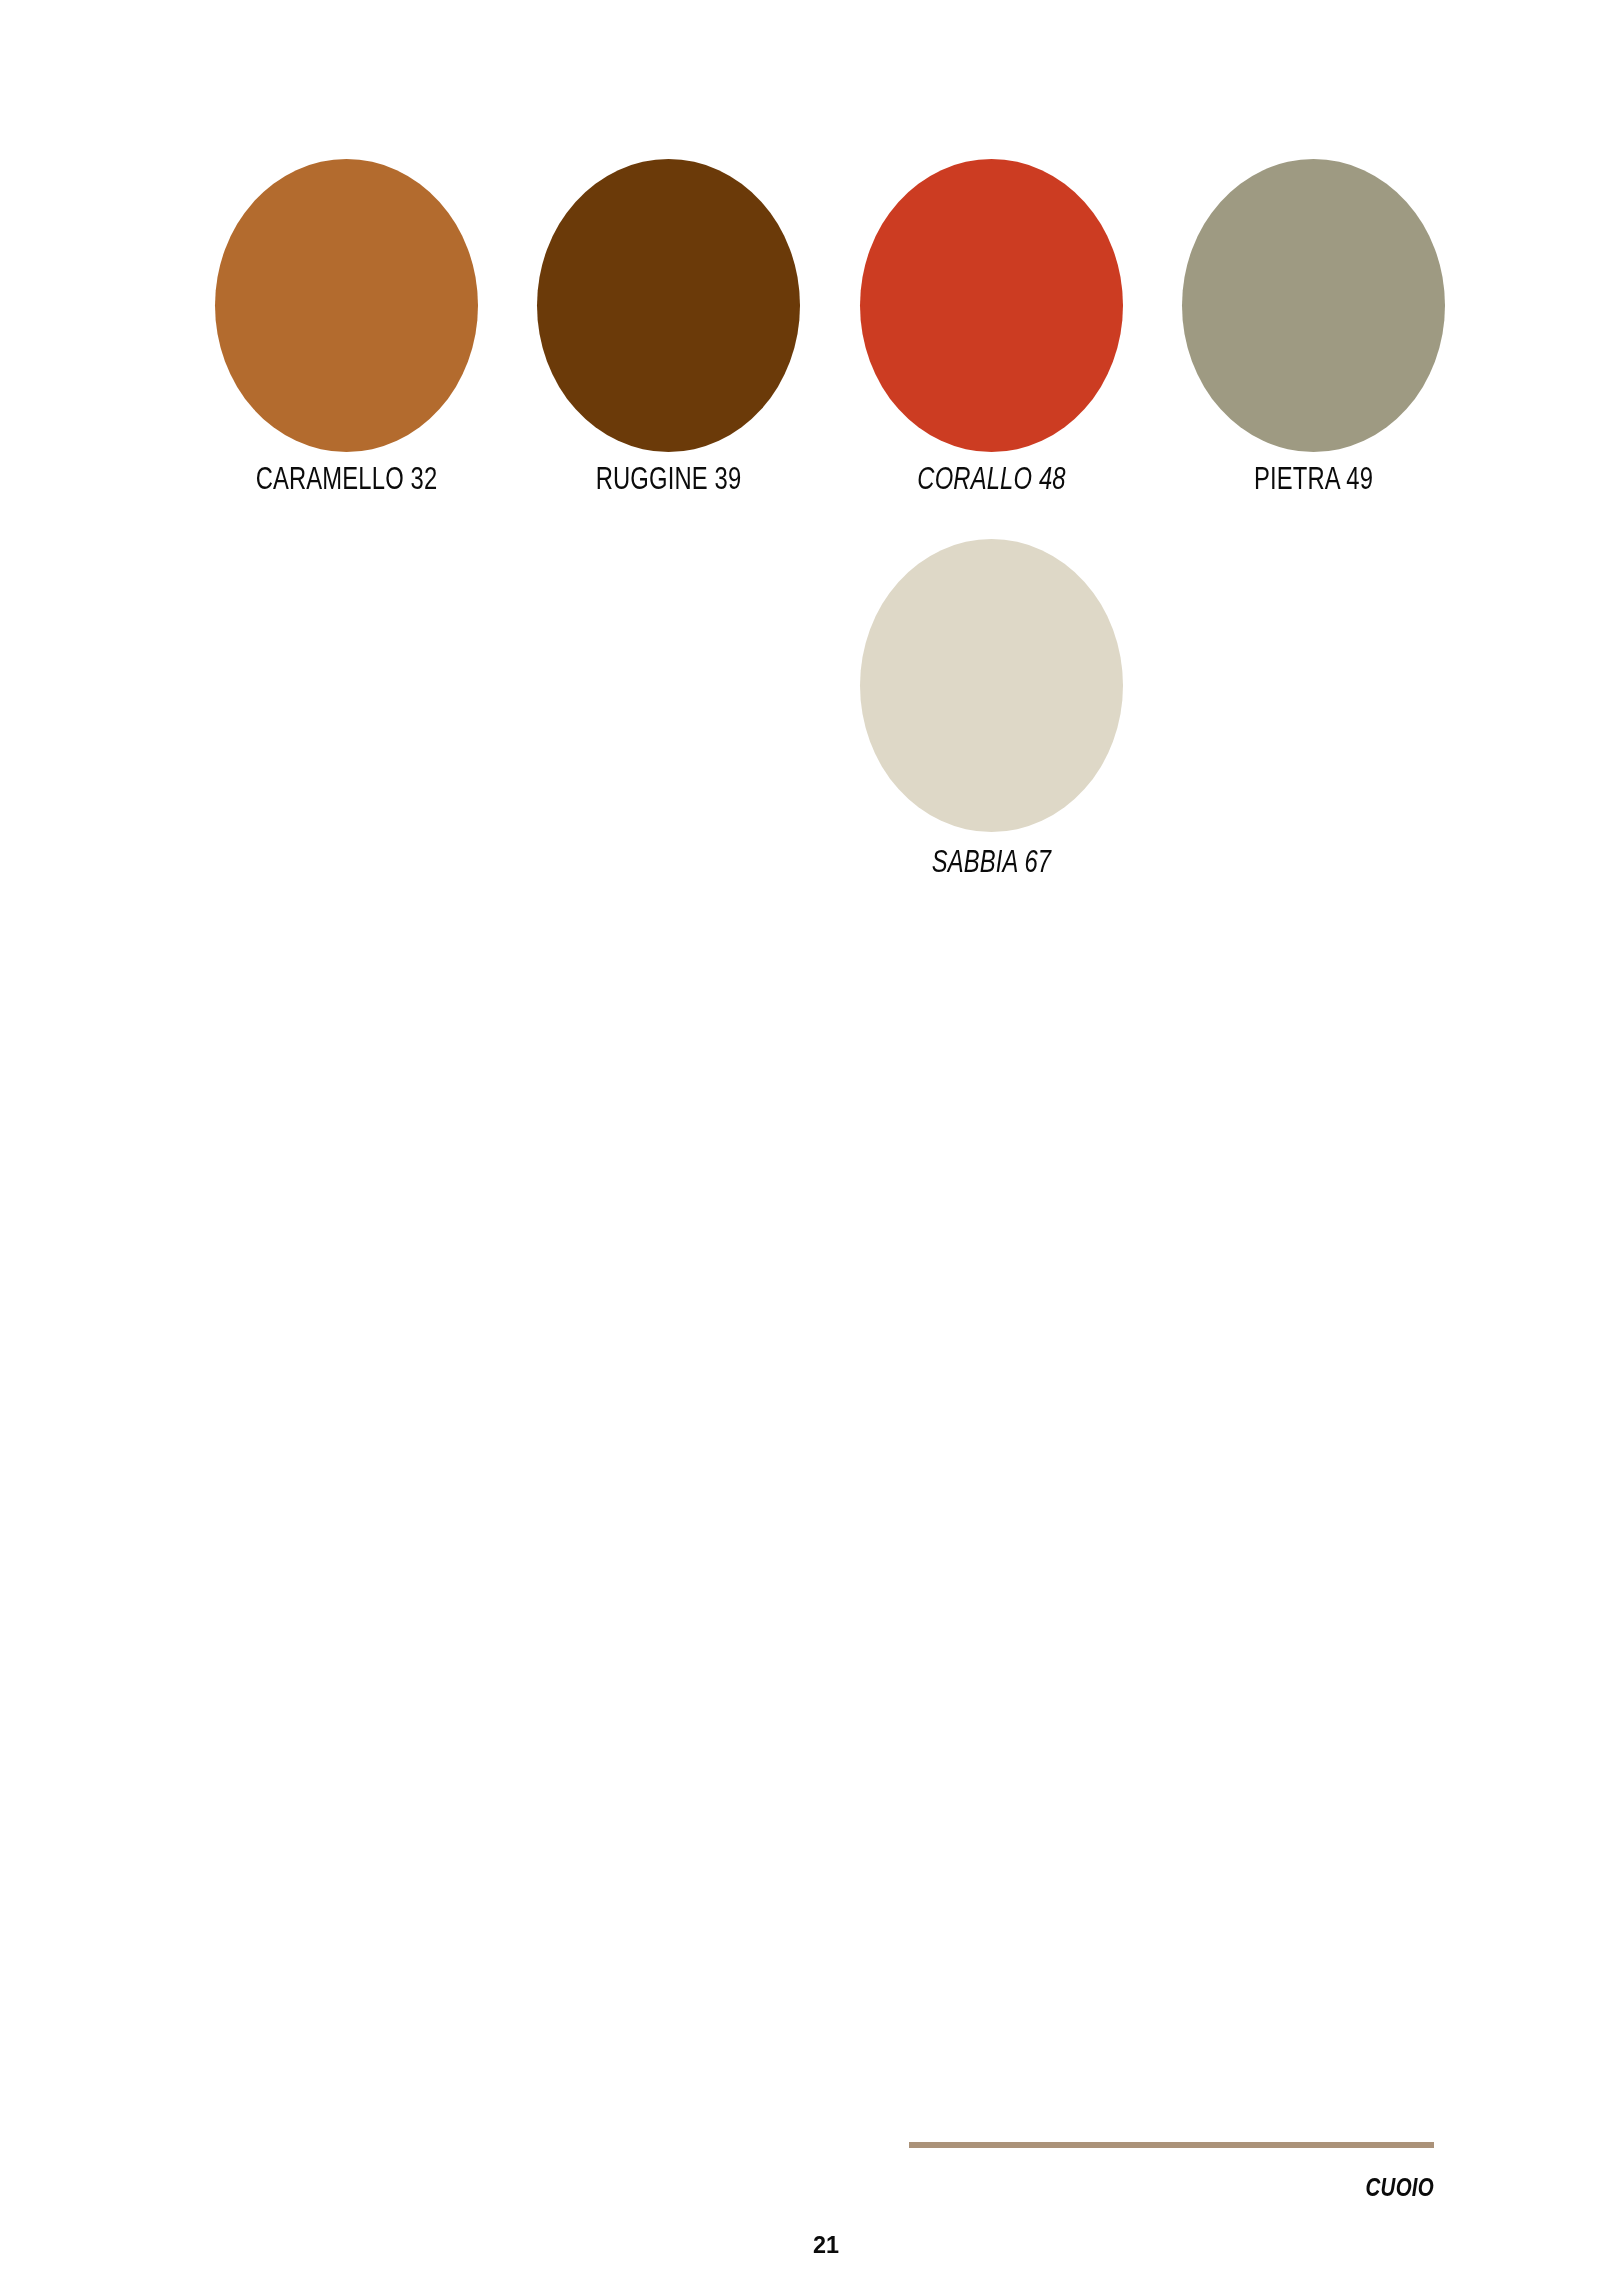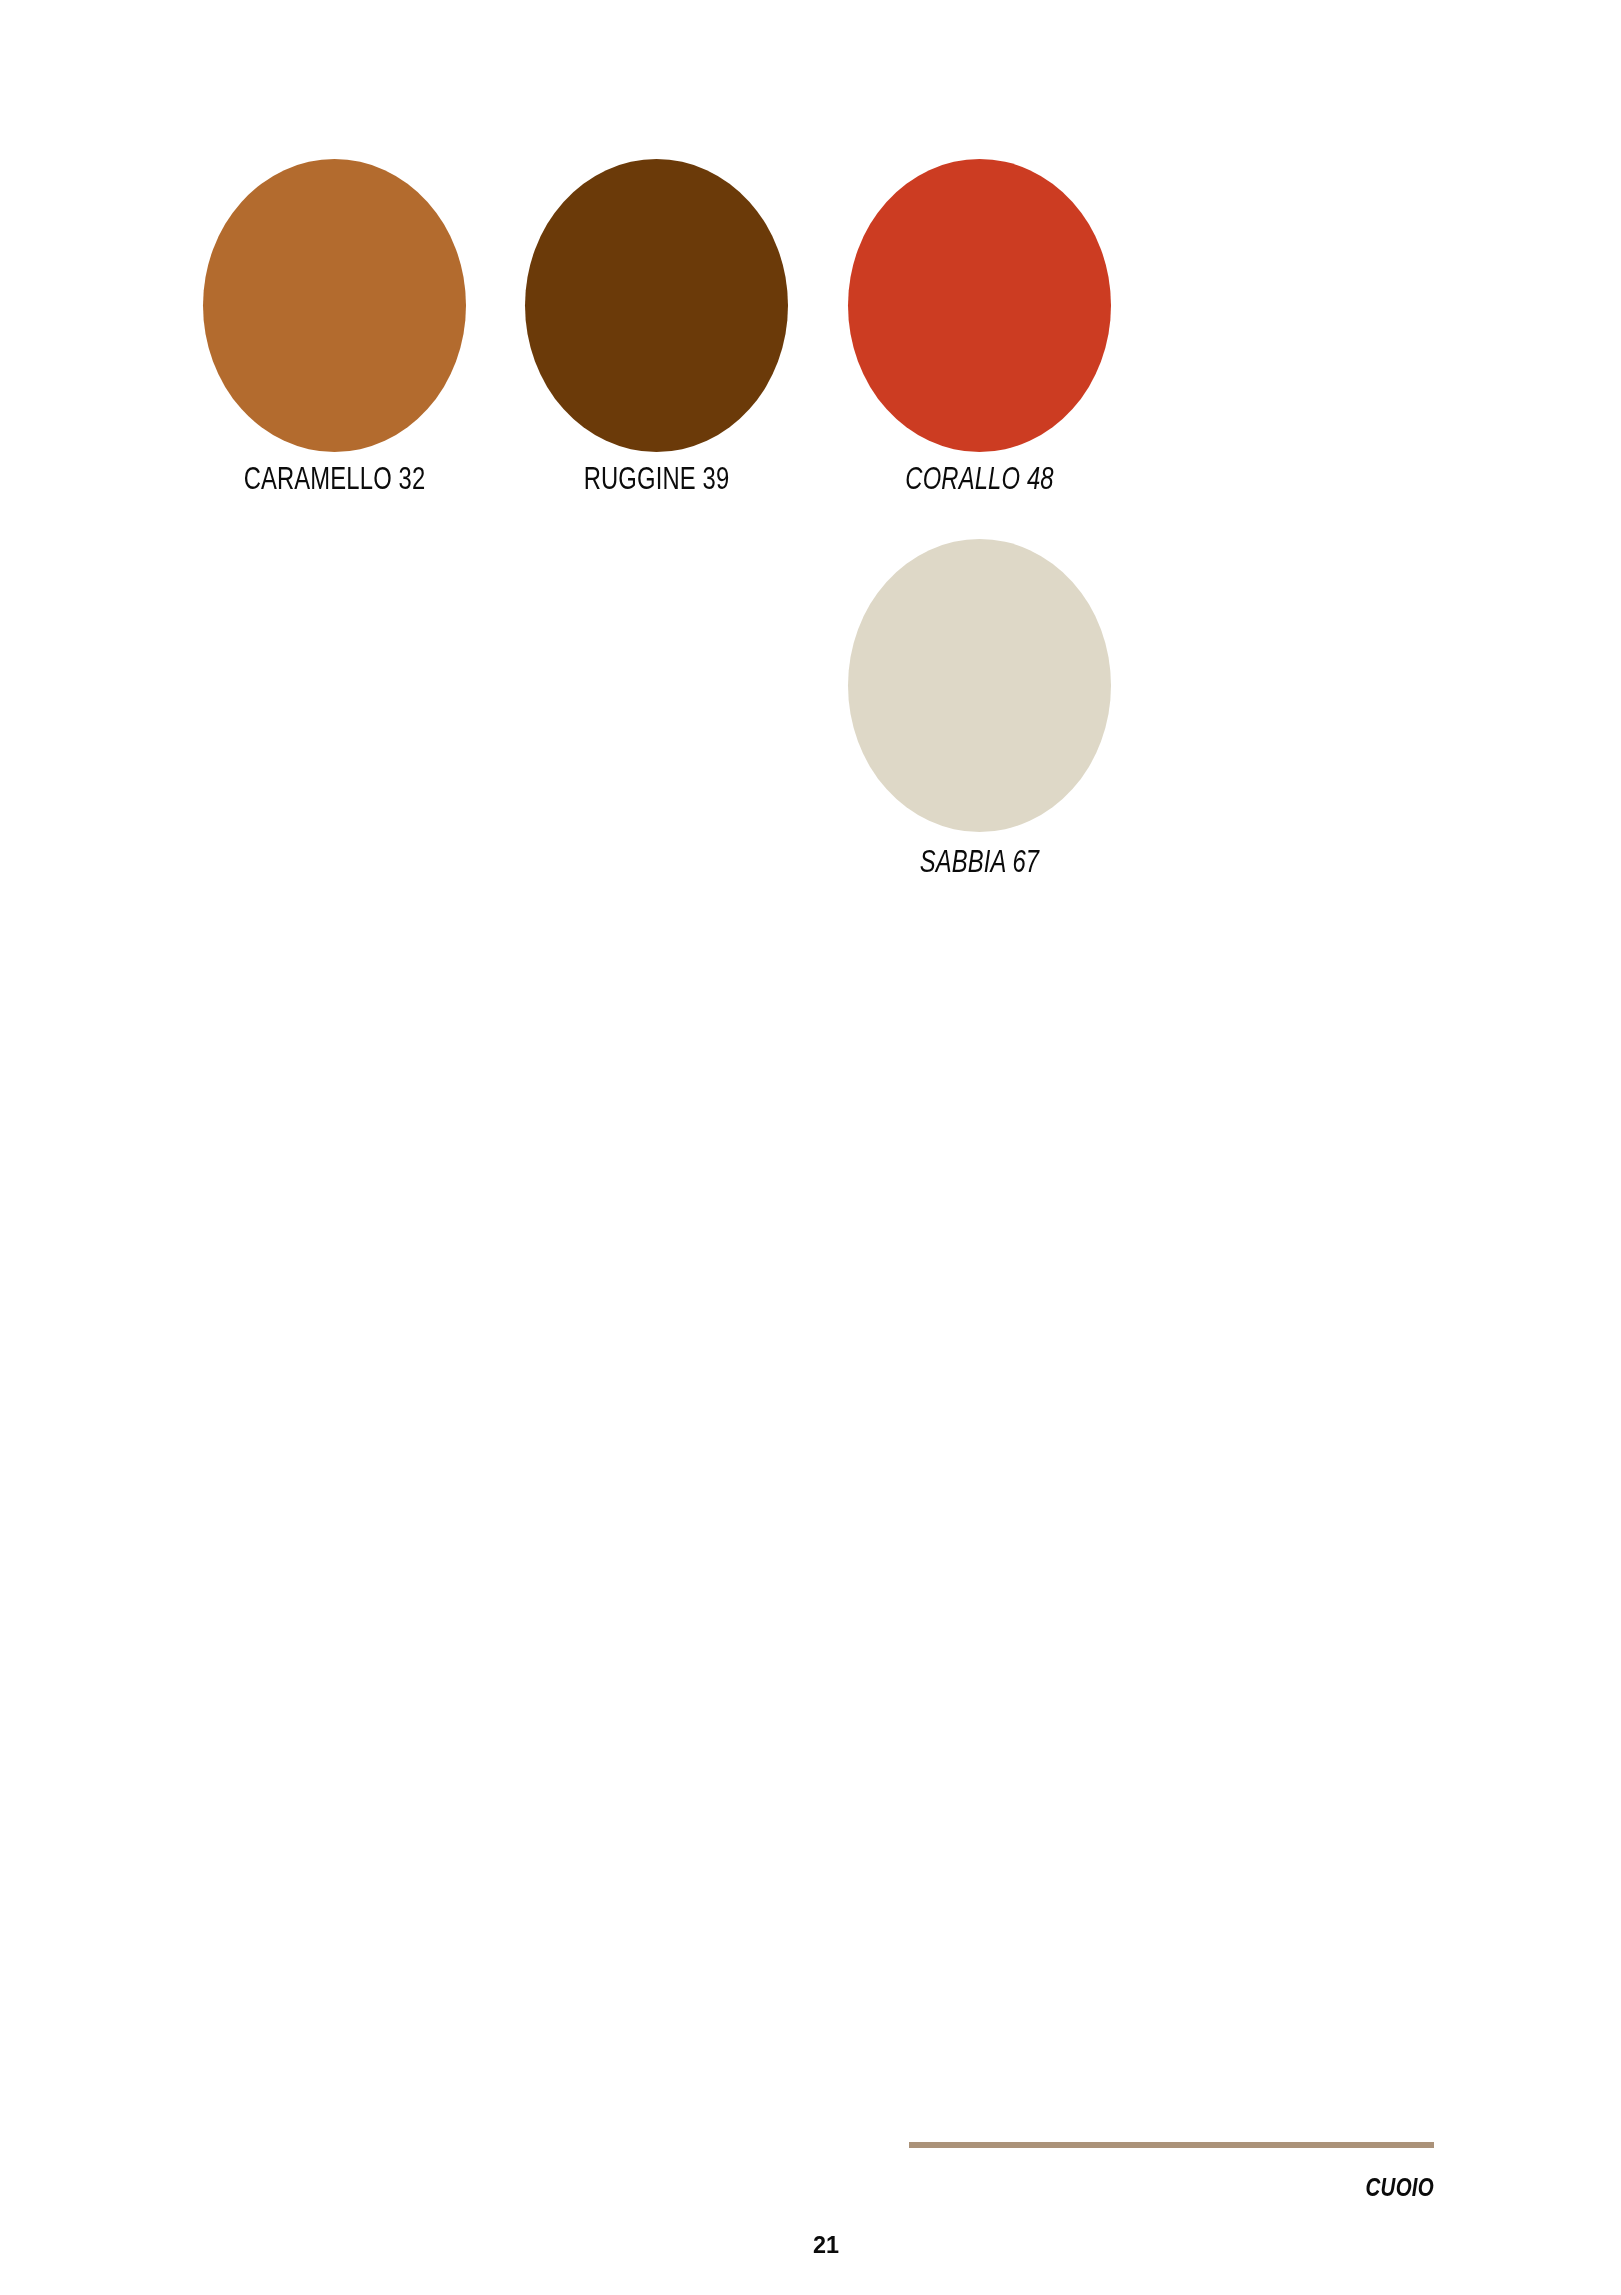--- a/index.html
+++ b/index.html
@@ -11,21 +11,21 @@
     width: 1622px;
     height: 2295px;
     position: relative;
     font-family: "Liberation Sans", "DejaVu Sans", sans-serif;
     overflow: hidden;
   }
 
   
   #palette-grid {
     position: absolute;
-    left: 192px;
+    left: 204px;
     top: 159px;
     width: 1245px;
     height: 1142px;
   }
   .palette-row {
     position: relative;
     width: 100%;
     height: 380px;
   }
   .swatch-cell {
@@ -107,20 +107,24 @@
         <div class="swatch-label" style="top: 302px;">CARAMELLO 32</div>
       </div>
       <div class="swatch-cell col-1">
         <div class="swatch-dot" style="background: rgb(107, 58, 9);"></div>
         <div class="swatch-label" style="top: 302px;">RUGGINE 39</div>
       </div>
       <div class="swatch-cell col-2">
         <div class="swatch-dot" style="background: rgb(204, 60, 34);"></div>
         <div class="swatch-label" style="top: 302px;">CORALLO 48</div>
       </div>
+      <div class="swatch-cell col-3">
+        <div class="swatch-dot" style="background: rgb(158, 154, 130);"></div>
+        <div class="swatch-label" style="top: 302px;">PIETRA 49</div>
+      </div>
     </div>
     <div class="palette-row">
       <div class="swatch-cell col-2">
         <div class="swatch-dot" style="background: rgb(222, 216, 199);"></div>
         <div class="swatch-label" style="top: 305px;">SABBIA 67</div>
       </div>
     </div>
   </div>
 
 <div id="footer-block">

